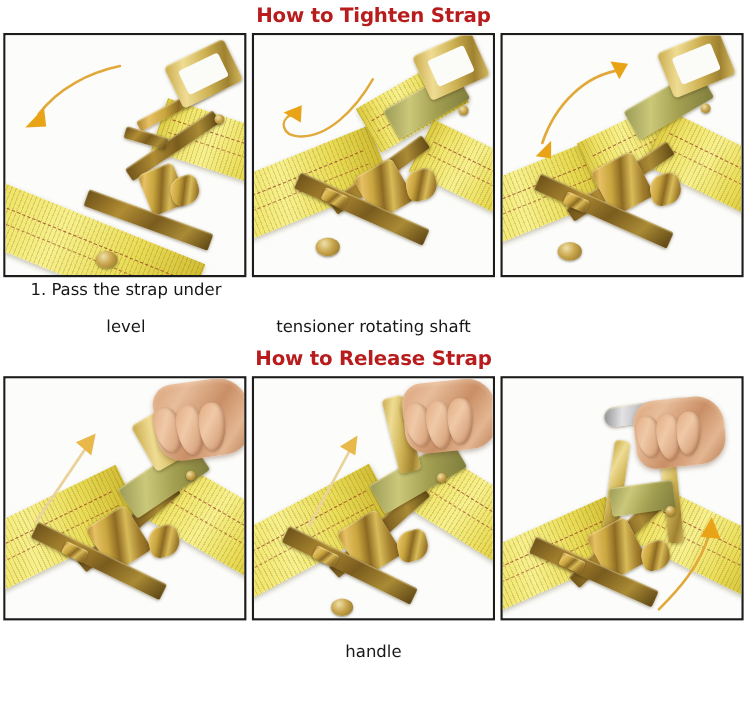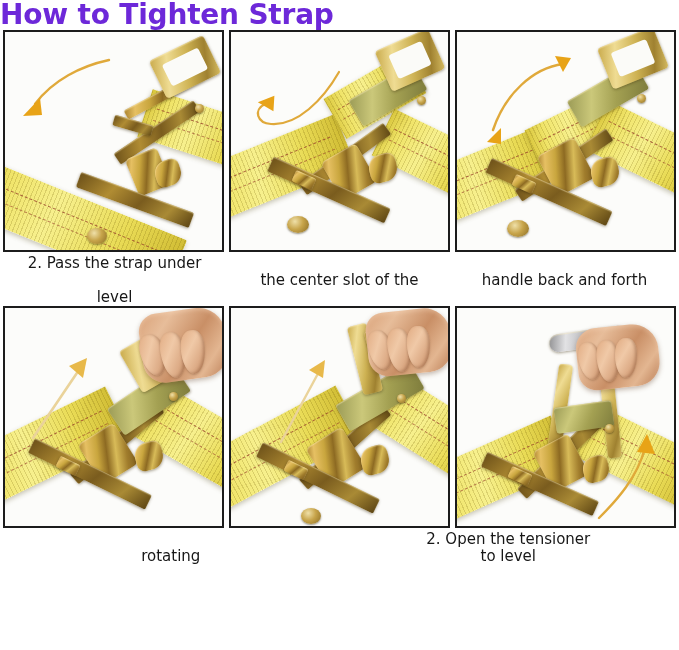--- a/index.html
+++ b/index.html
@@ -13,26 +13,26 @@
     font-family: "DejaVu Sans", sans-serif;
     overflow: hidden;
   }
   .page {
     width: 679px;
     height: 650px;
     position: relative;
     background: #ffffff;
   }
   .section-title {
-    text-align: left;
+    text-align: center;
     font-family: "DejaVu Sans", sans-serif;
     font-weight: bold;
-    font-size: 28px;
+    font-size: 18px;
     letter-spacing: -0.2px;
-    color: #6d28d9;
+    color: #b91c1c;
     line-height: 30px;
     height: 30px;
   }
   .title-2 { margin-top: 6px; }
 
   .panel-row {
     display: flex;
     gap: 5px;
     padding: 0 3px;
     box-sizing: border-box;
@@ -226,34 +226,35 @@
           <path d="M92 18 C62 22 34 48 22 84" fill="none" stroke="#e0a93a" stroke-width="2.4" stroke-linecap="round"></path>
           <path d="M84 10 L100 12 L92 26 Z" fill="#e8a317"></path>
           <path d="M30 82 L16 96 L30 98 Z" fill="#e8a317"></path>
         </svg>
       </div>
     </div>
   </div>
 
   <div class="caption-row">
     <div class="caption">
-      <span class="num">2.  Pass the strap under</span><br>
+      <span class="num">1.  Pass the strap under</span><br>
       <br>
       <span>level</span>
     </div>
     <div class="caption">
       <br>
-      <span>the center slot of the</span><br>
+      <br>
+      <span>tensioner rotating shaft</span>
     </div>
     <div class="caption">
       <br>
-      <span>handle back and forth</span>
     </div>
   </div>
 
+  <div class="section-title title-2">How to Release Strap</div>
 
   <div class="panel-row">
 
     <div class="panel">
       <div class="photo">
         <div class="strap" style="width:170px;height:58px;left:-40px;top:150px;transform:rotate(-26deg);transform-origin:left center;"></div>
         <div class="strap" style="width:130px;height:60px;left:140px;top:70px;transform:rotate(30deg);transform-origin:left center;"></div>
         <div class="metal dark" style="width:112px;height:14px;left:56px;top:128px;transform:rotate(-40deg);"></div>
         <div class="metal greenish" style="width:80px;height:32px;left:104px;top:76px;transform:rotate(-34deg);border-radius:3px;"></div>
         <div class="metal light" style="width:58px;height:48px;left:122px;top:26px;transform:rotate(-30deg);border-radius:4px;"></div>
@@ -326,21 +327,17 @@
           <path d="M16 92 C34 74 54 52 62 22" fill="none" stroke="#e0a93a" stroke-width="2.4" stroke-linecap="round"></path>
           <path d="M54 26 L64 8 L72 28 Z" fill="#e8a317"></path>
         </svg>
       </div>
     </div>
   </div>
 
   <div class="caption-row">
     <div class="caption">
       <br>
-      <span>rotating</span>
-    </div>
-    <div class="caption">
-      <span class="num">2.  Open the tensioner</span><br>
-      <span>to level</span>
+      <span>handle</span>
     </div>
   </div>
 
 </div>
 
 </body></html>

